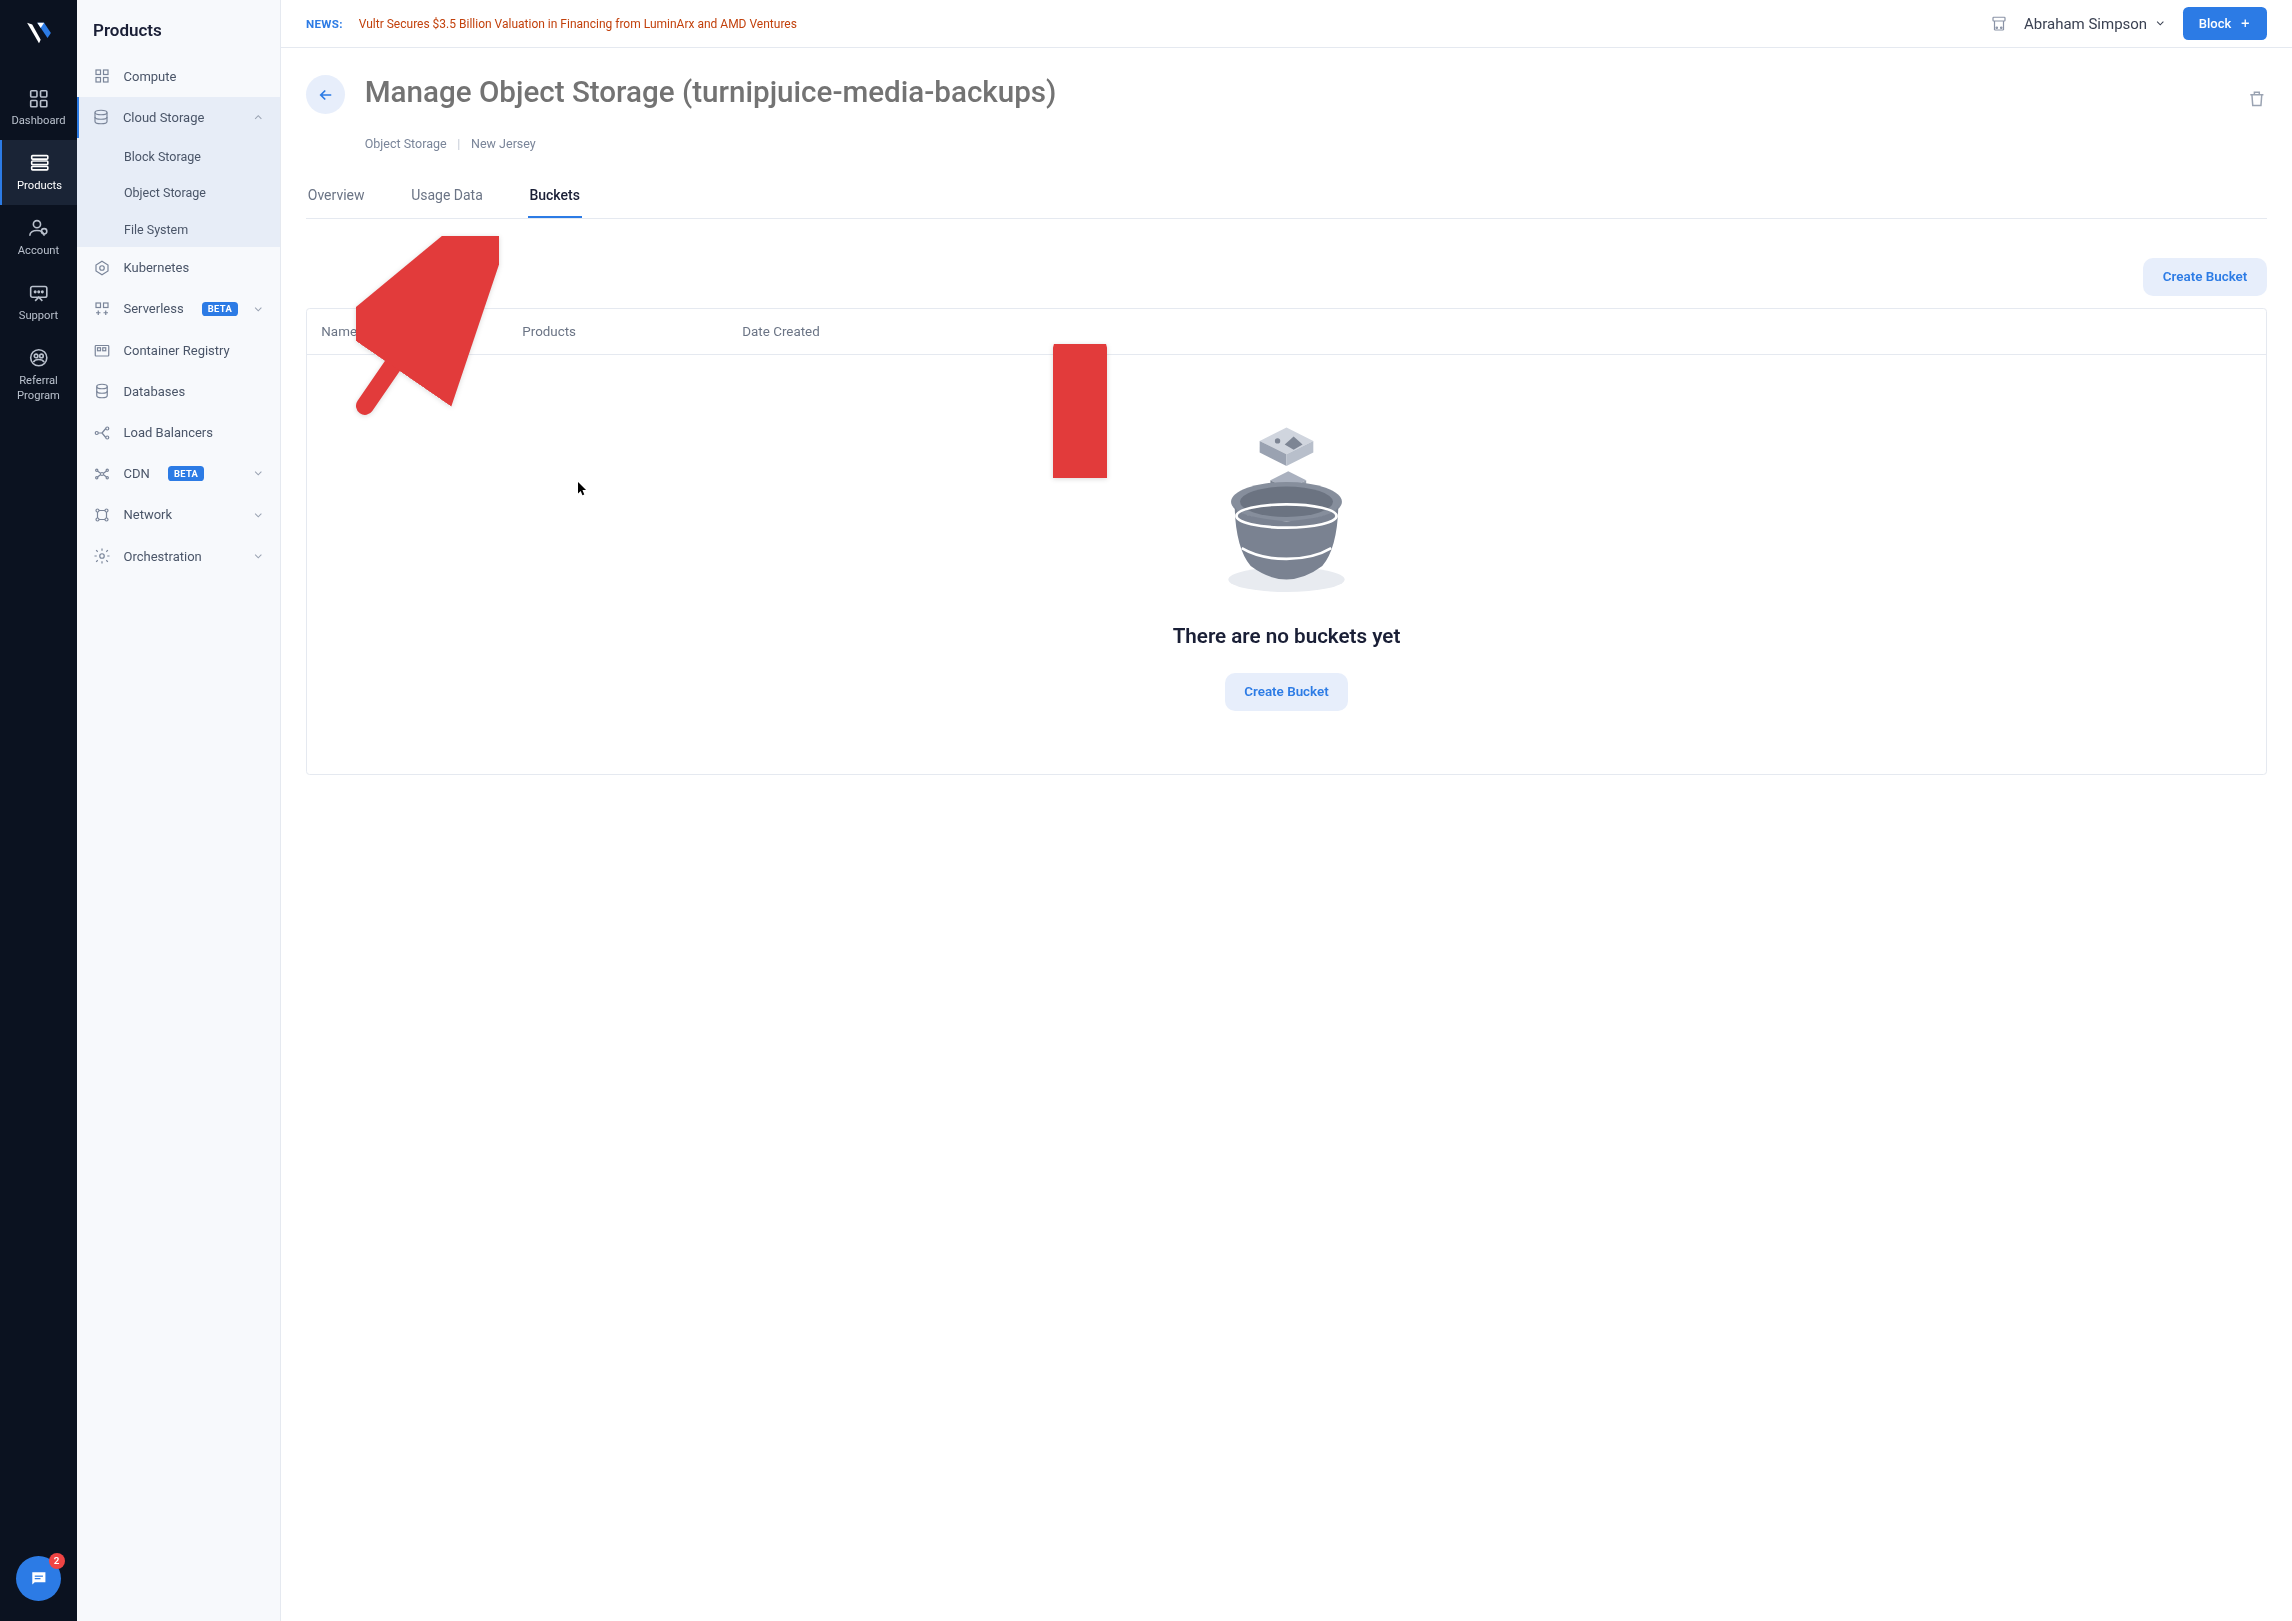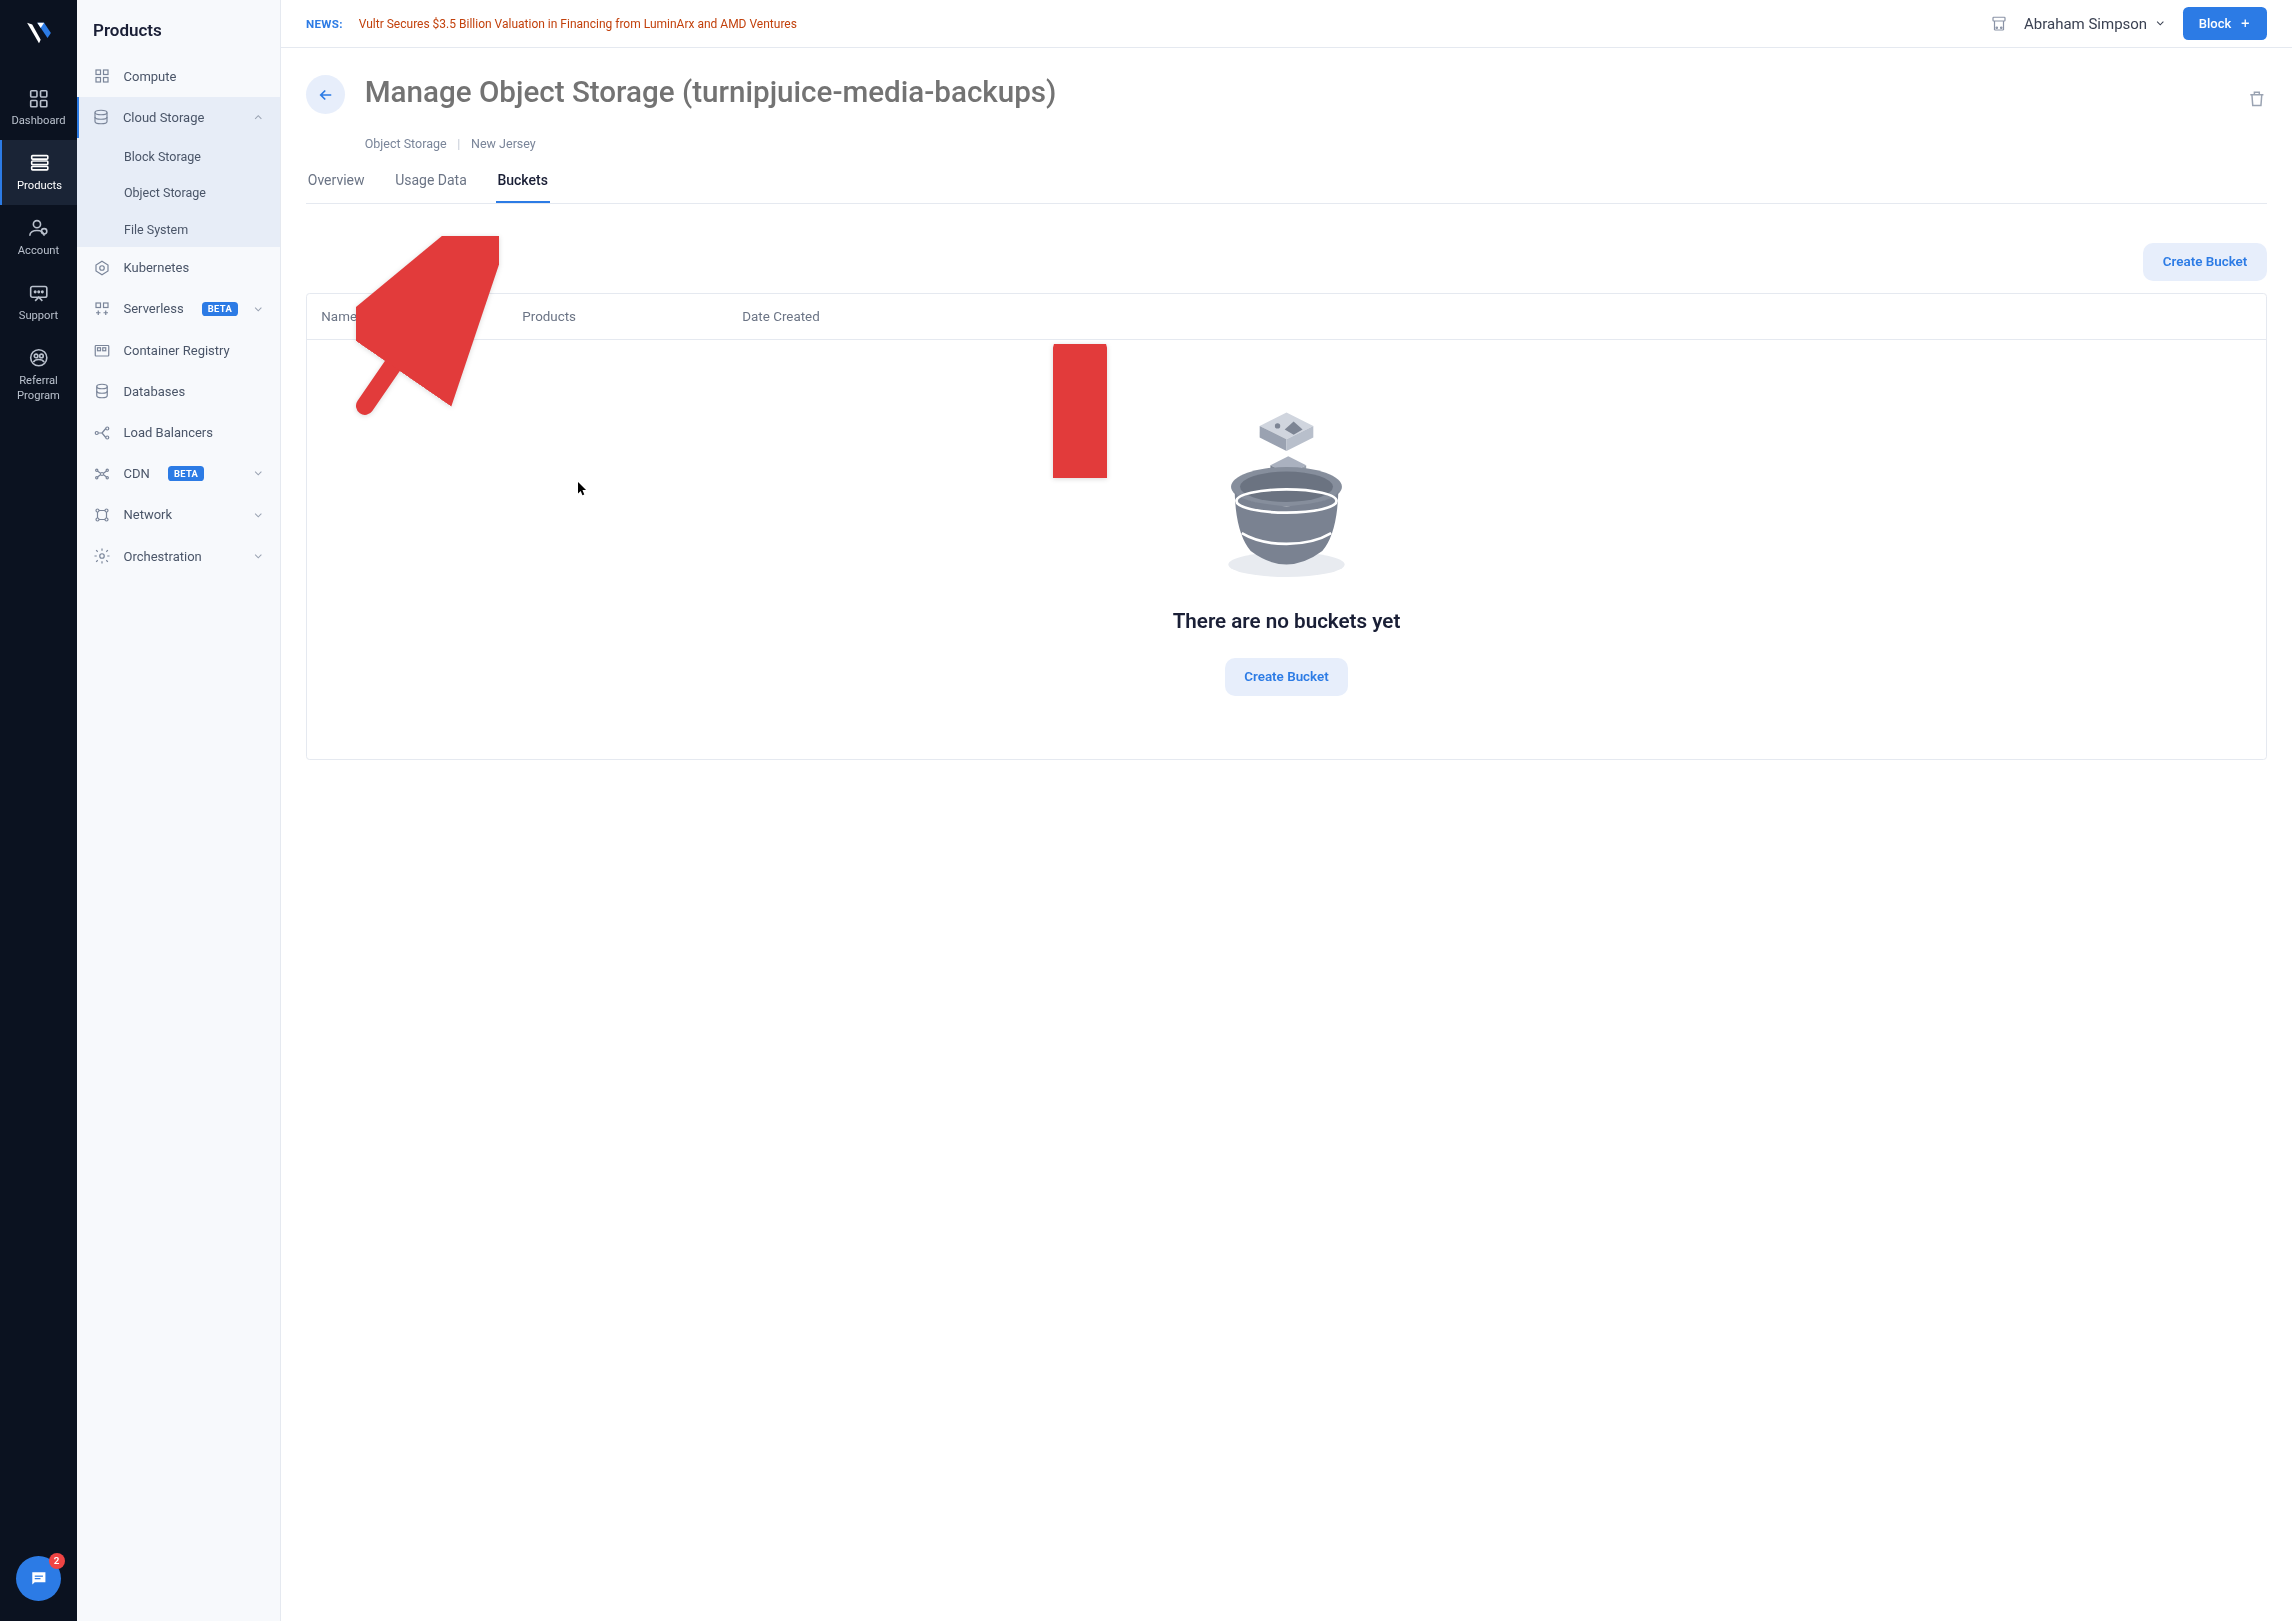--- a/index.html
+++ b/index.html
@@ -30,21 +30,21 @@
 .user-menu{display:flex;align-items:center;gap:7.2px;color:#3a4152;font-size:15px;cursor:pointer}
 .deploy-btn{background:#2c7be5;color:#fff;border:none;padding:9px 16px;border-radius:5.4px;font-size:13px;font-weight:500;cursor:pointer;display:flex;align-items:center;gap:7.2px}
 .content{flex:1;overflow-y:auto;padding:27px 25px;position:relative}
 .page-header{display:flex;align-items:flex-start;gap:19.7px;margin-bottom:5.4px}
 .back-btn{width:39px;height:39px;border-radius:50%;background:#e7eefb;display:flex;align-items:center;justify-content:center;cursor:pointer;flex-shrink:0}
 .page-title-block{flex:1}
 .page-title{font-size:29.6px;font-weight:500;color:#737373;margin-bottom:27px}
 .breadcrumb{display:flex;align-items:center;gap:10.7px;font-size:12.5px;color:#7a8599}
 .breadcrumb .sep{color:#c5cbd6}
 .trash-btn{width:19.7px;height:19.7px;color:#9aa3b2;cursor:pointer;margin-top:14.3px}
-.tabs{display:flex;gap:27px;border-bottom:0.9px solid #e5e9f0;margin-top:21px}
+.tabs{display:flex;gap:43px;border-bottom:0.9px solid #e5e9f0;margin-top:36px}
 .tab{padding:0 1.8px 12.5px;font-size:14px;color:#6b7485;cursor:pointer;border-bottom:2.7px solid transparent}
 .tab.active{color:#1a1f36;border-bottom-color:#2c7be5;font-weight:500}
 .action-row{display:flex;justify-content:flex-end;margin:39px 0 12.5px}
 .create-btn{background:#e7eefb;color:#2c7be5;border:none;padding:11.6px 19.7px;border-radius:10px;font-size:13.4px;font-weight:600;cursor:pointer}
 .table{border:0.9px solid #e5e9f0;border-radius:3.6px}
 .table-head{display:flex;padding:15px 14.3px;border-bottom:0.9px solid #e5e9f0}
 .col{font-size:13.4px;color:#6b7485}
 .col-name{width:201px}
 .col-obj{width:220px}
 .col-date{flex:1}

